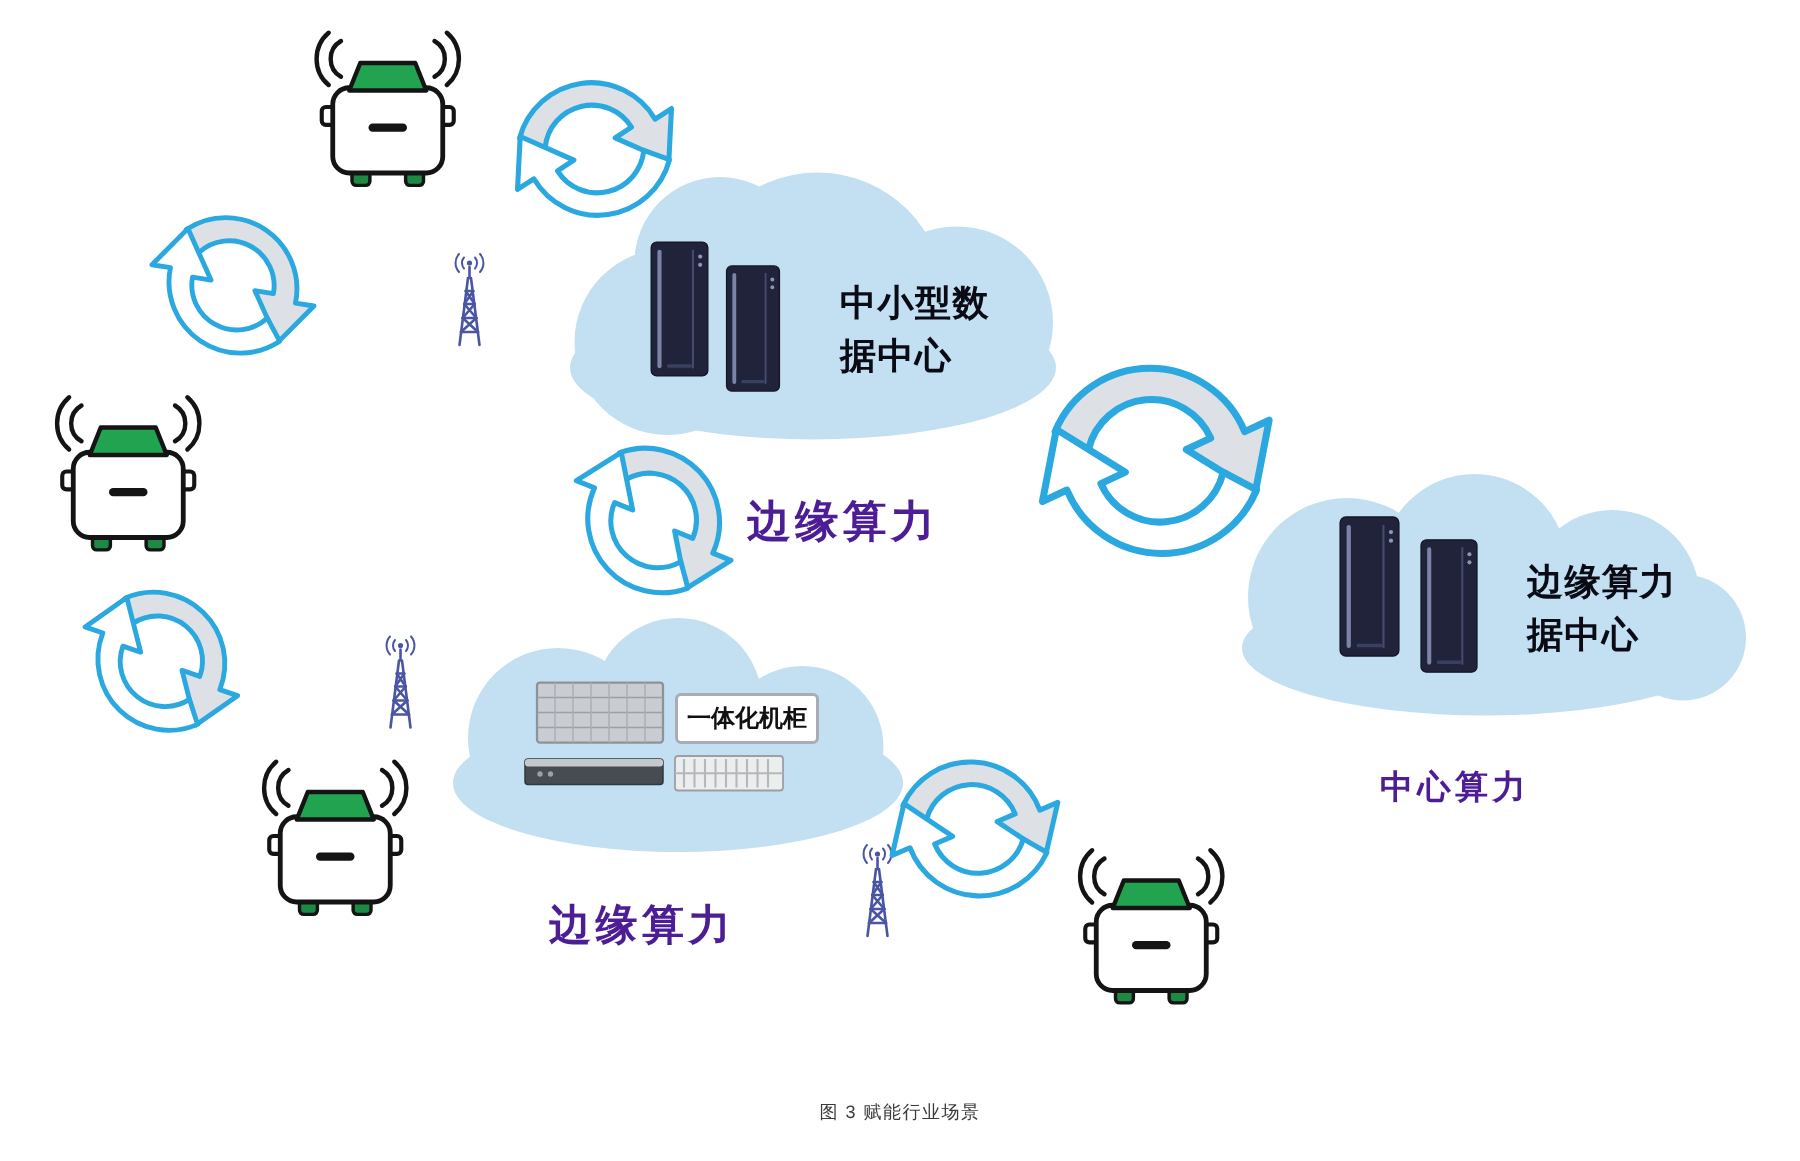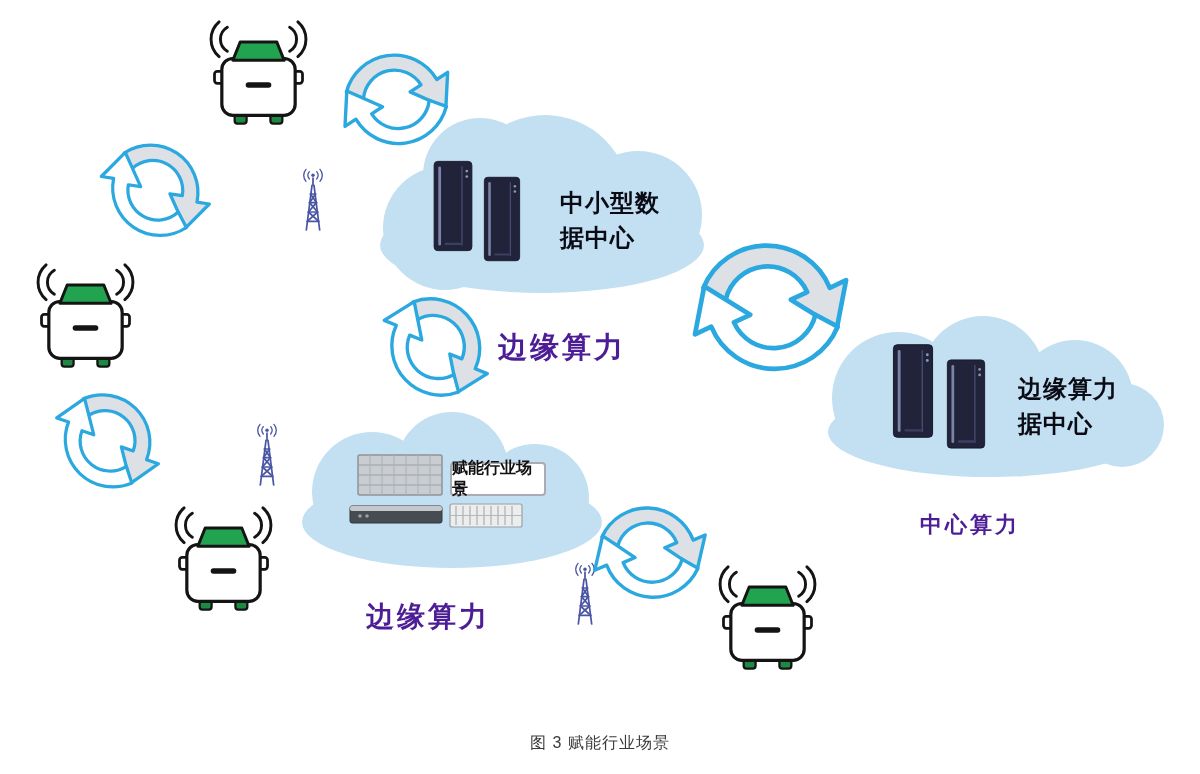--- a/index.html
+++ b/index.html
@@ -14,21 +14,21 @@
   .dc-name { font-size:24px; font-weight:700; line-height:1.45; letter-spacing:1px; color:#0b0b16; }
   .dc-name .line { display:block; }
   .power-label { font-size:29px; font-weight:700; letter-spacing:3px; color:#4c1d95; white-space:nowrap;margin-top:40px; }
   .cabinet-box {
     position:absolute; background:#ffffff; border:2px solid #a9adb3; border-radius:4px;
     display:flex; align-items:center; justify-content:center;
     font-size:16px; font-weight:600; color:#111111;
   }
   .caption {
     position:absolute; left:0; right:0; top:733px; text-align:center;
-    font-size:16px; color:#3a3a3a; letter-spacing:1px;
+    font-size:12px; color:#3a3a3a; letter-spacing:1px;
   }
 </style>
 </head>
 <body>
 
 <div class="stage">
 
   <svg class="art" width="1200" height="774" viewBox="0 0 1200 774">
     <defs>
 
@@ -152,21 +152,21 @@
       </g>
   </svg>
 
   <div class="lbl dc-name" style="left:560px;top:186px;width:110px;">
     <span class="line">中小型数</span>
     <span class="line">据中心</span>
   </div>
 
   <div class="lbl power-label" style="left:498px;top:288px;">边缘算力</div>
 
-  <div class="cabinet-box" style="left:450px;top:462px;width:96px;height:34px;">赋能行业场景</div>
+  <div class="cabinet-box" style="left:450px;top:462px;width:96px;height:34px;">一体化机柜</div>
 
   <div class="lbl power-label" style="left:366px;top:558px;font-size:28px;">边缘算力</div>
 
   <div class="lbl dc-name" style="left:1018px;top:372px;width:110px;">
     <span class="line">边缘算力</span>
     <span class="line">据中心</span>
   </div>
 
   <div class="lbl power-label" style="left:920px;top:470px;font-size:22px;">中心算力</div>
 

